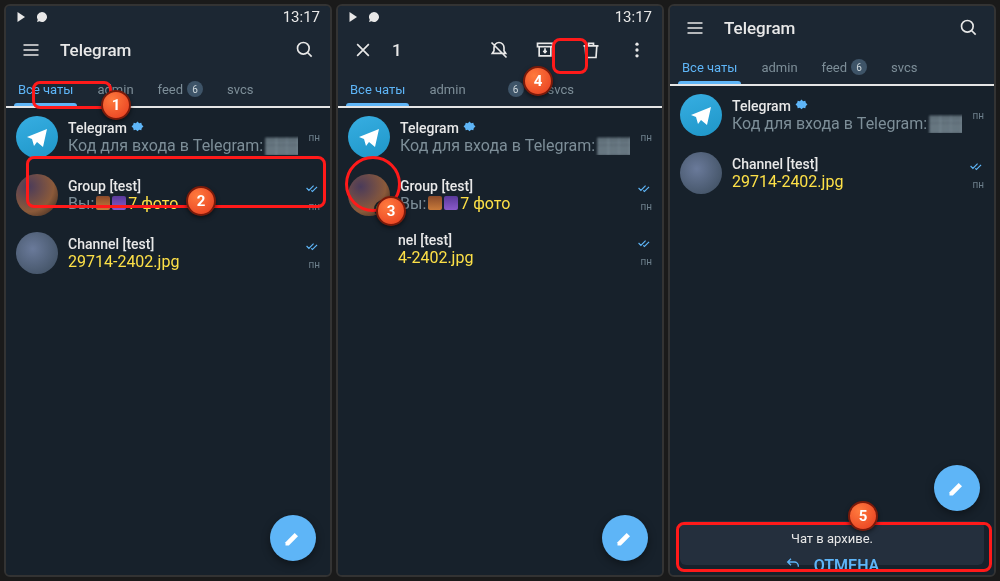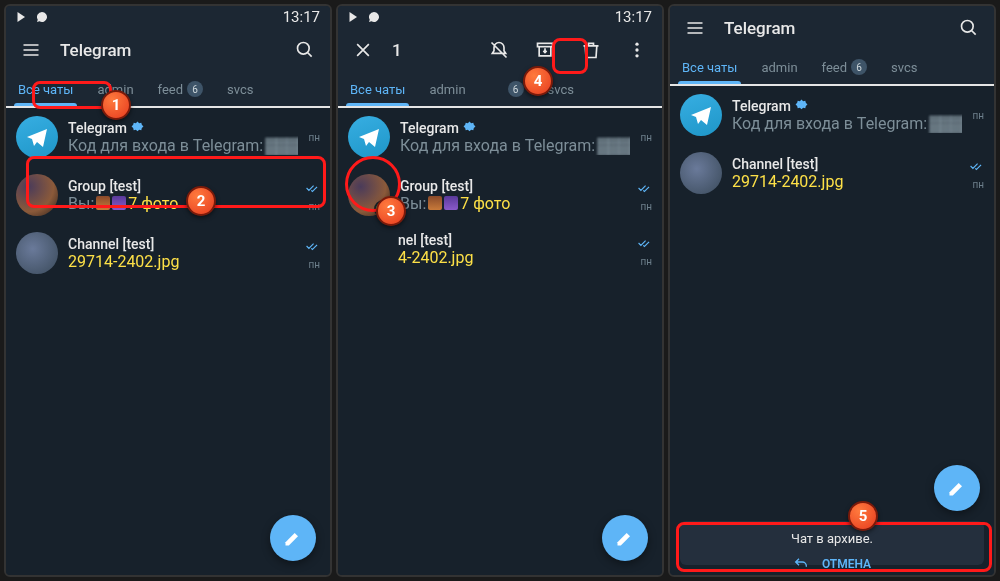--- a/index.html
+++ b/index.html
@@ -143,23 +143,23 @@
     align-items: center;
     padding: 0 10px;
     gap: 10px;
     color: #e8e8e8;
     font-size: 13px;
     flex-direction: column;
   }
   .snackbar svg { width: 18px; height: 18px; fill: #e8e8e8; }
   .snackbar .undo {
     color: #5eb5f7;
-    font-size: 12px;
+    font-size: 16px;
     font-weight: 600;
-    display: flex; align-items: center; gap: 13px;
+    display: flex; align-items: flex-start; gap: 13px;
     cursor: pointer;
   }
   .snackbar .undo svg { fill: #5eb5f7; width: 16px; height: 16px; }
   .hl-red {
     position: absolute;
     border: 3px solid #ff1a1a;
     border-radius: 8px;
     pointer-events: none;
     z-index: 50;
   }

